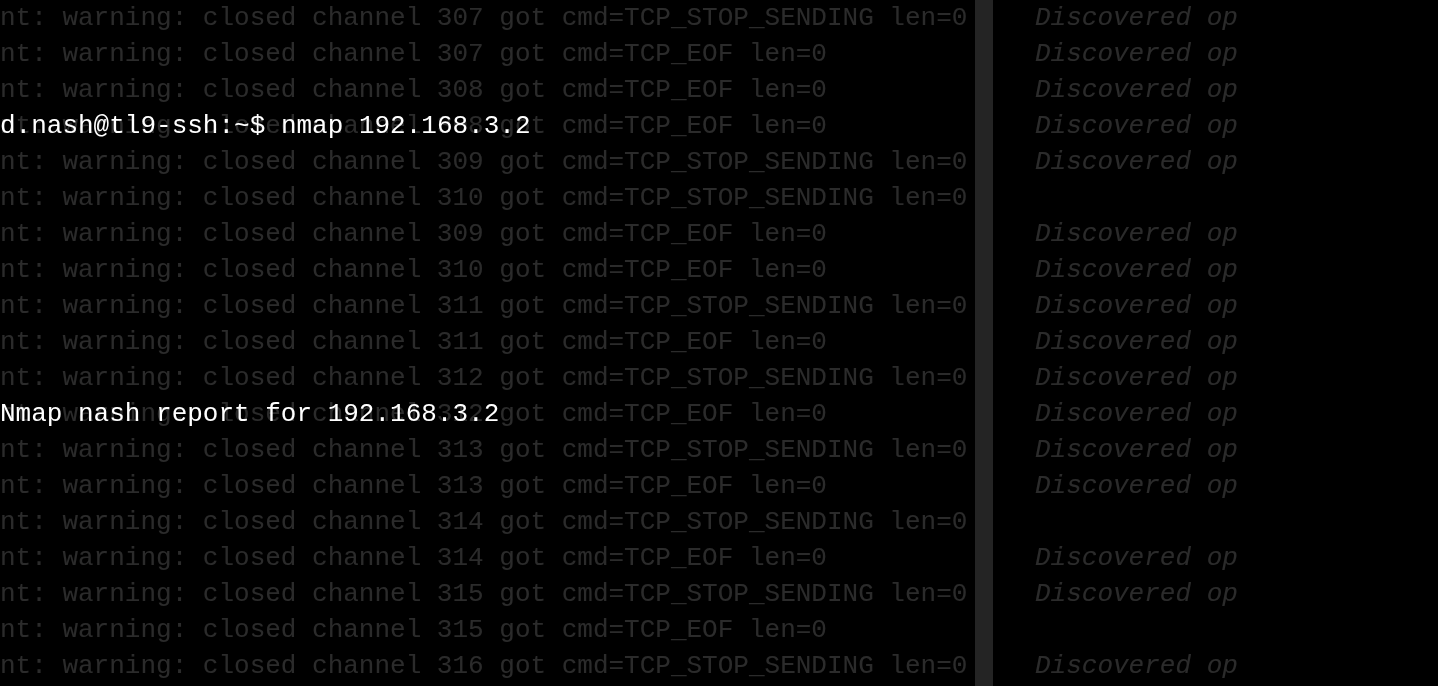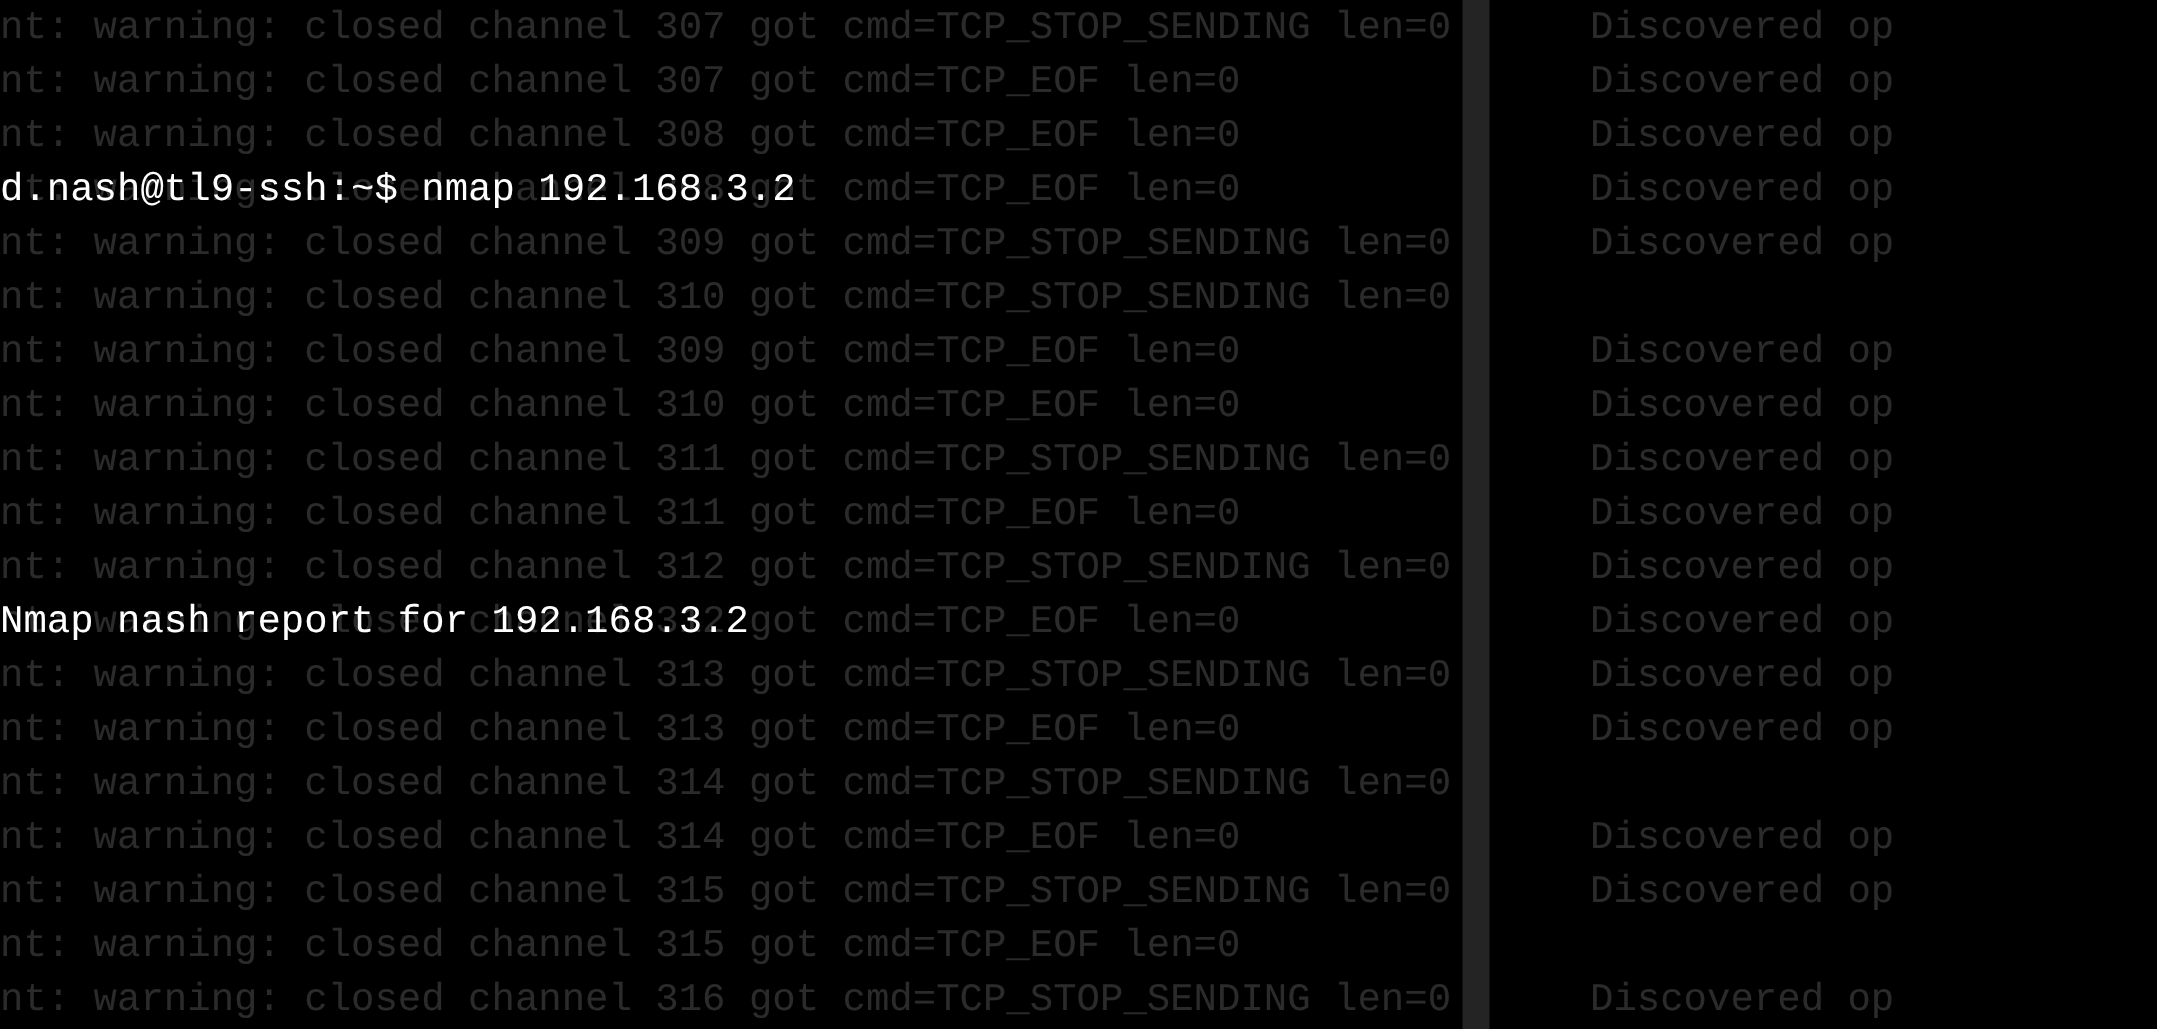--- a/index.html
+++ b/index.html
@@ -26,23 +26,24 @@
   
   .bg-left {
     color: rgba(255, 255, 255, 0.17);
     left: 0;
     width: 970px;
     overflow: hidden;
   }
   .bg-right {
     position: absolute;
     top: 0;
-    left: 1060px;
+    left: 1035px;
     white-space: pre;
     color: rgba(255, 255, 255, 0.17);
+    font-style: italic;
   }
 
   
   .split {
     position: absolute;
     top: 0;
     left: 975px;
     width: 18px;
     height: 686px;
     background: rgba(60, 60, 60, 0.6);

